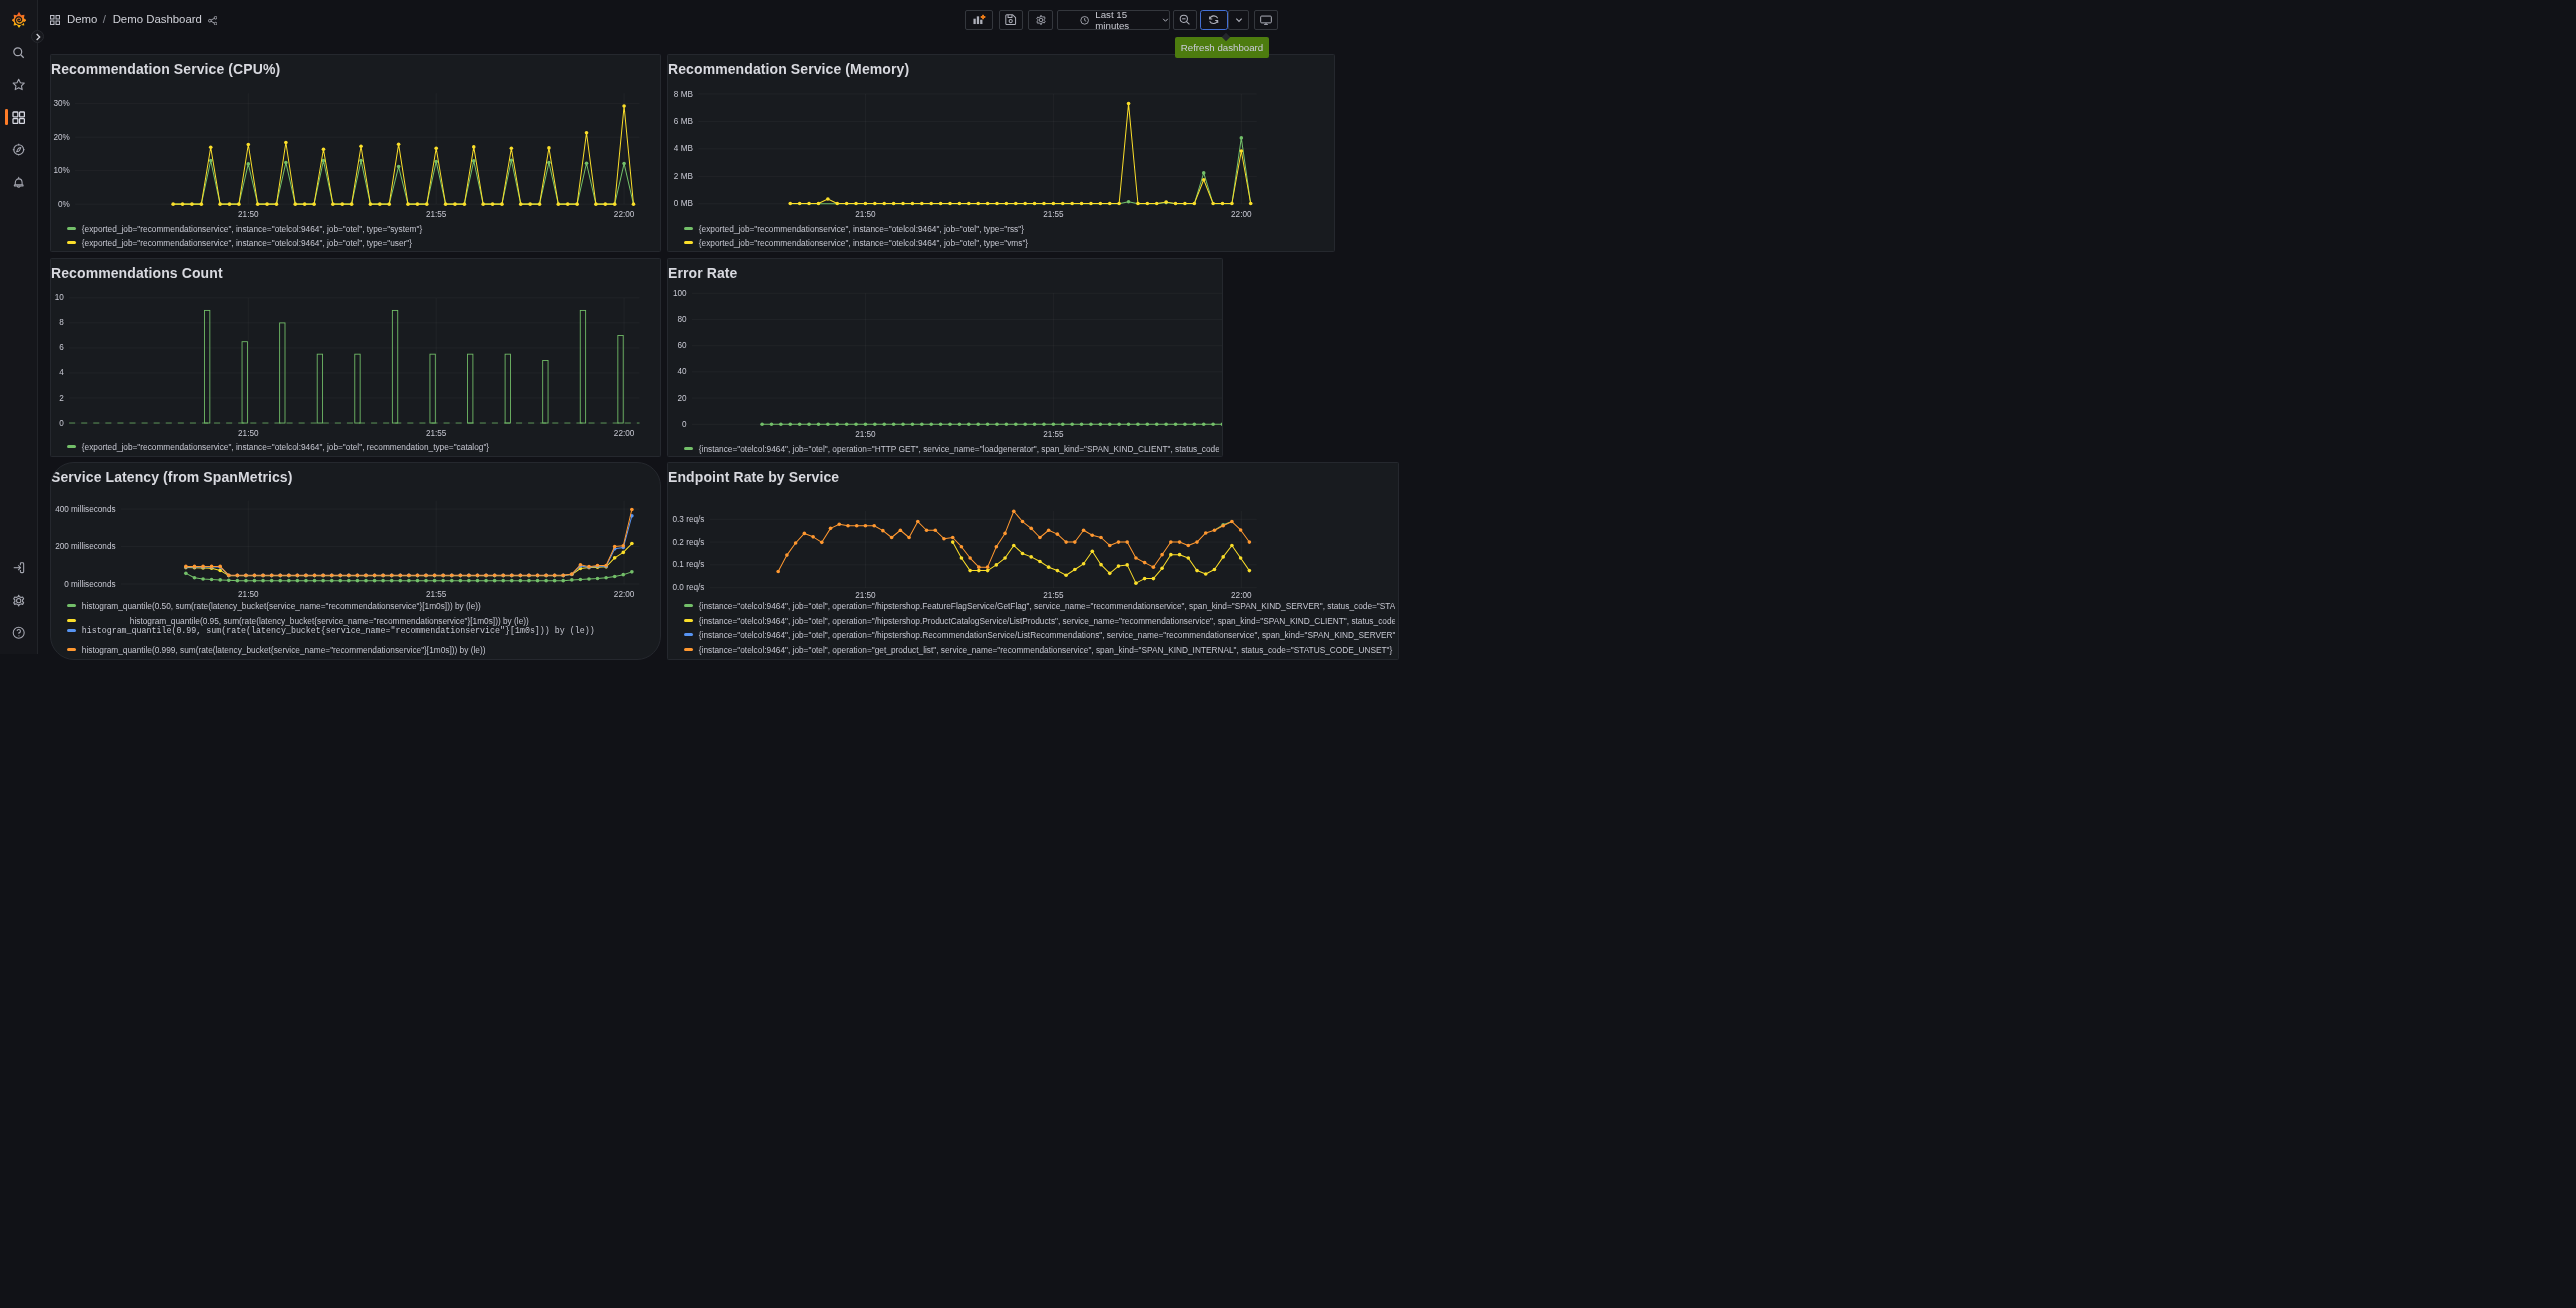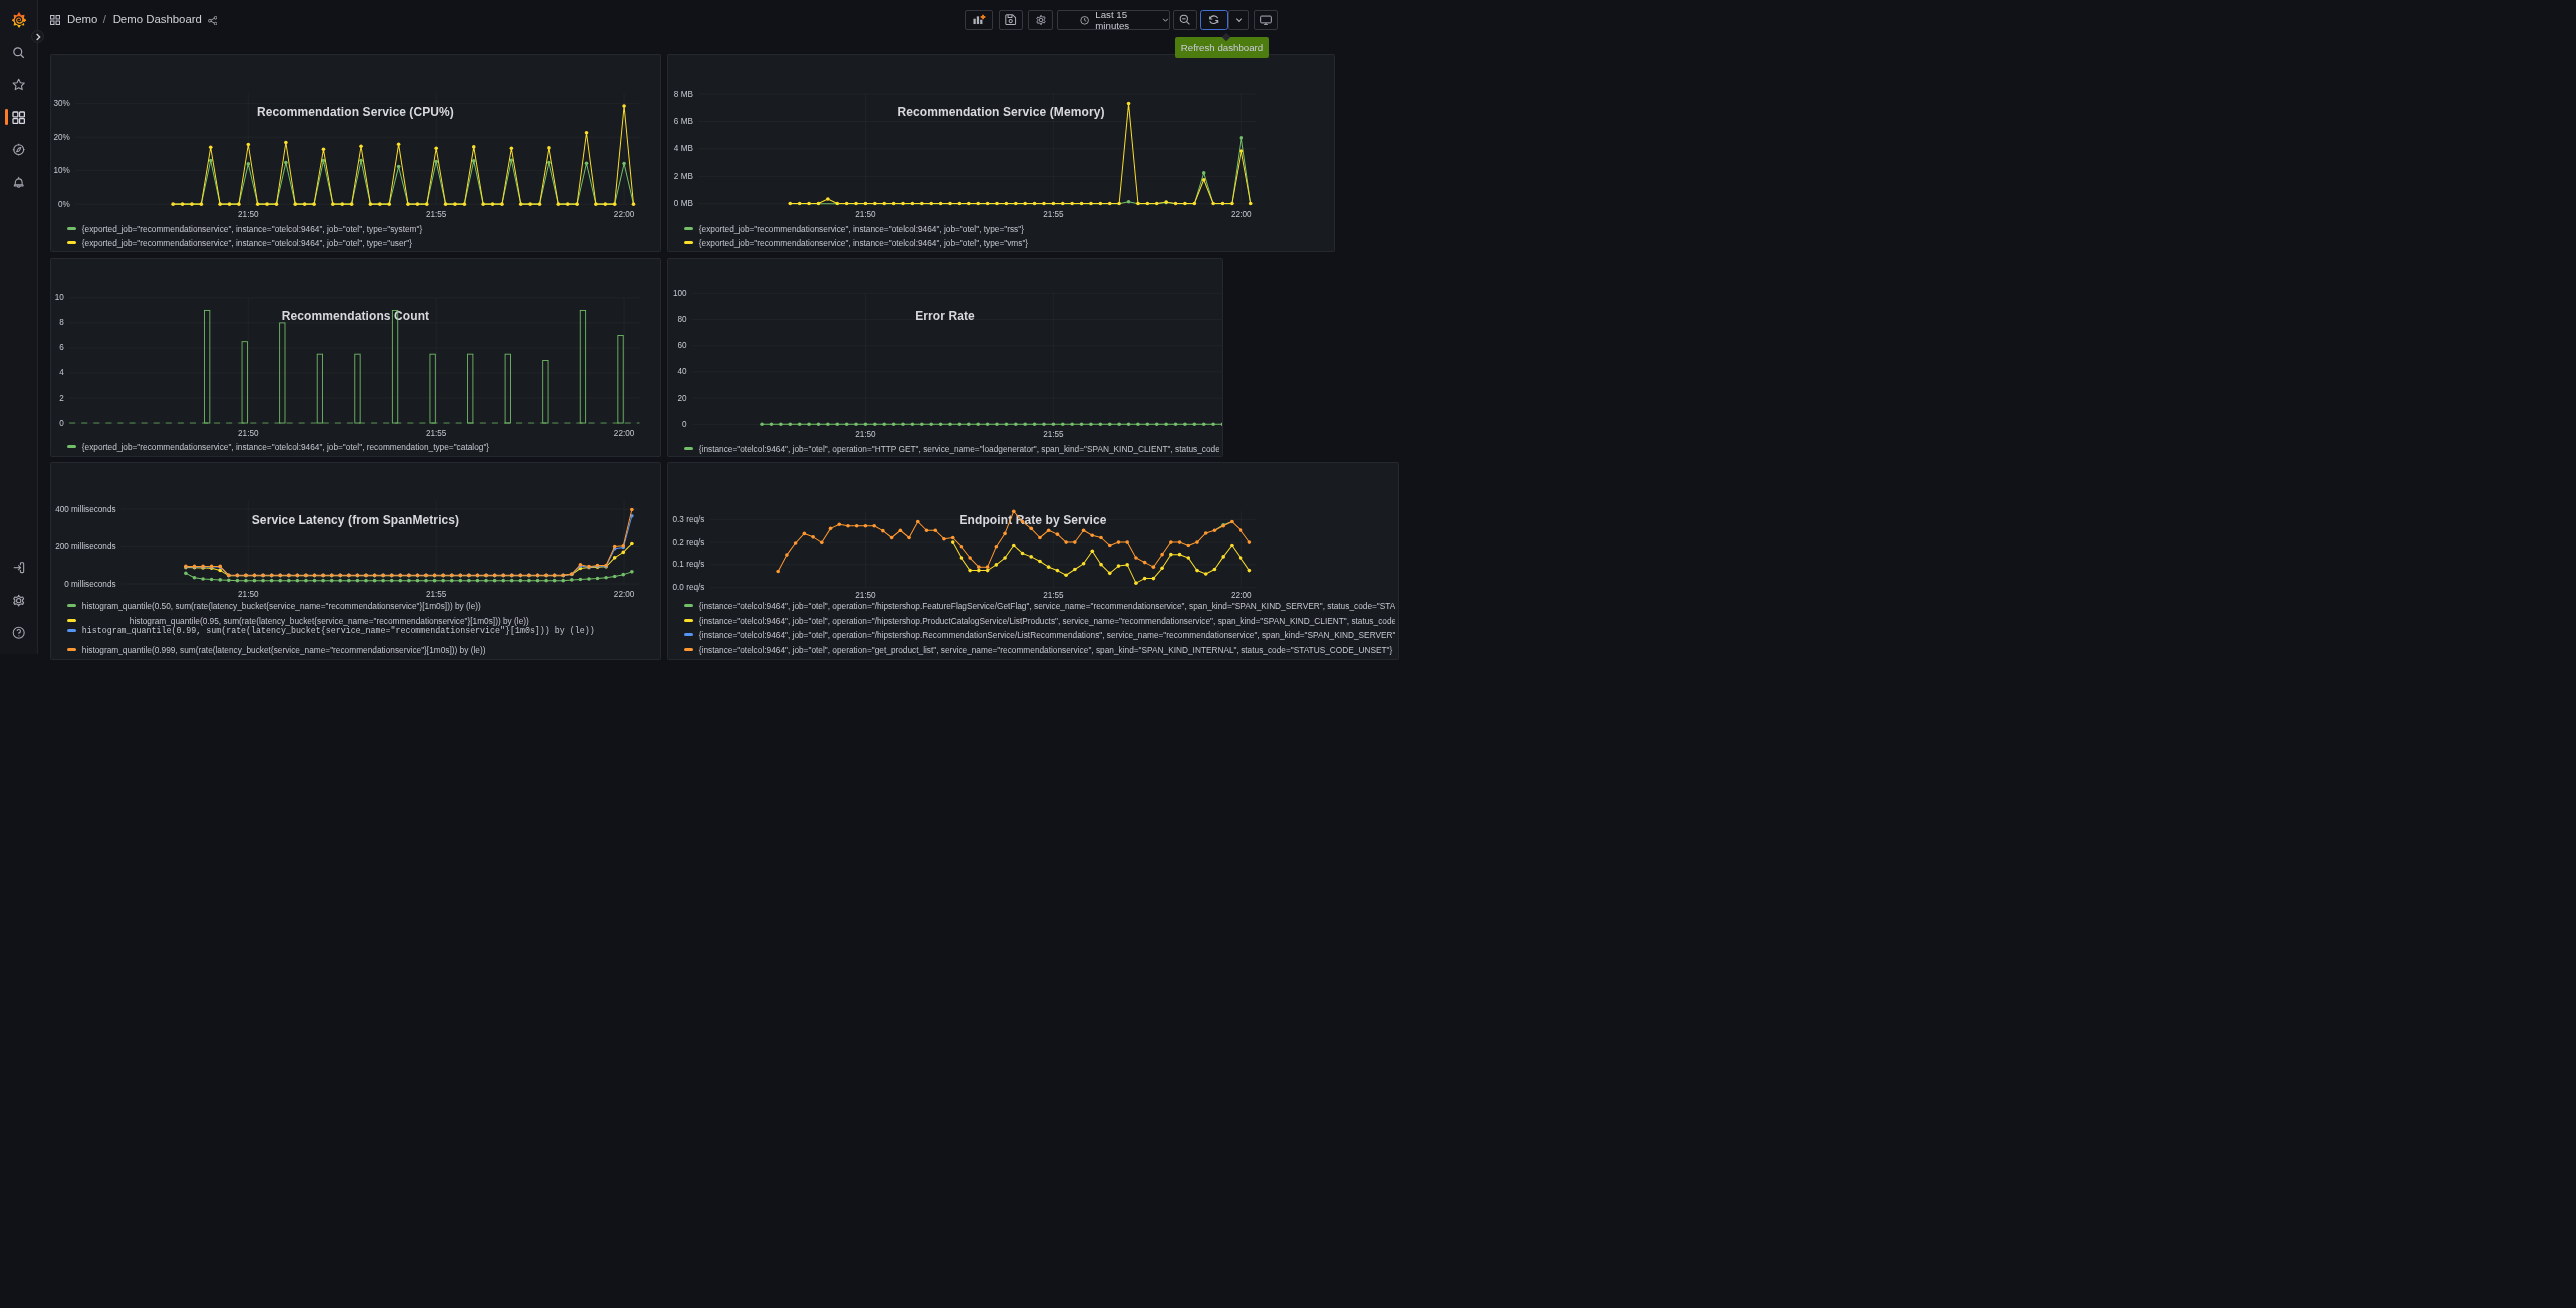--- a/index.html
+++ b/index.html
@@ -1,18 +1,18 @@
 <!DOCTYPE html>
 <html style="font-size:10.7px"><head><meta charset="utf-8"><style>
 * { margin:0; padding:0; box-sizing:border-box; }
 html,body { width:1288px; height:654px; overflow:hidden; background:#111217;
   font-family:"Liberation Sans", sans-serif; }
 .panel { position:absolute; background:#181b1f; border:0.7px solid #25282e; border-radius:1.3px; overflow:hidden; }
-.ptitle { position:absolute; top:6px; left:0; width:100%; text-align:center;
-  font-size:12px; font-weight:bold; color:#d8d9df; letter-spacing:0.1px;margin-top:44px; }
+.ptitle { position:absolute; top:6px; left:0; width:100%; text-align:left;
+  font-size:14px; font-weight:bold; color:#d8d9df; letter-spacing:0.1px; }
 .lg { position:absolute; left:16px; height:13.4px; display:flex; align-items:center; white-space:nowrap; overflow:hidden; width:calc(100% - 19px); }
 .dash { display:inline-block; width:9.4px; height:3px; border-radius:1.7px; margin-right:5.4px; flex:none; }
 .lt { font-size:8.3px; color:#c6c7d1; }
 #sidebar { position:absolute; left:0; top:0; width:38px; height:654px; background:#15161b; border-right:0.7px solid #222429; }
 .sic { position:absolute; left:12px; width:13.4px; height:13.4px; }
 #topnav { position:absolute; left:38px; top:0; width:1250px; height:40px; }
 .crumb { position:absolute; top:13.4px; font-size:11.4px; color:#d0d1d8; }
 .btn { position:absolute; top:10px; height:20px; border:0.7px solid #34373d; border-radius:2px;
   display:flex; align-items:center; justify-content:center; color:#aeb0ba; }
 .tooltip { position:absolute; left:1175px; top:37px; width:94px; height:21px; background:#4d7c0f;
@@ -312,21 +312,21 @@
       <circle cx="826.0" cy="246.3" r="2.7" fill="#73bf69"></circle>
       <circle cx="840.0" cy="246.3" r="2.7" fill="#73bf69"></circle>
       <circle cx="854.0" cy="246.3" r="2.7" fill="#73bf69"></circle>
       <circle cx="868.0" cy="246.3" r="2.7" fill="#73bf69"></circle>
     </svg>
     <div class="lg" style="top:183px;">
       <span class="dash" style="background:#73bf69"></span>
       <span class="lt">{instance="otelcol:9464", job="otel", operation="HTTP GET", service_name="loadgenerator", span_kind="SPAN_KIND_CLIENT", status_code="STATUS_CODE_ERROR"}</span>
     </div>
   </div>
-<div class="panel" style="left:50px;top:462px;width:611px;height:198px;">
+<div class="panel" style="left:50px;top:462px;width:611px;height:198px;border-radius:24px;">
     <div class="ptitle">Service Latency (from SpanMetrics)</div>
     <svg width="611" height="198" style="position:absolute;left:0;top:0;" viewBox="0 0 910.5 295">
       <line x1="104.2" y1="180.3" x2="877.0" y2="180.3" stroke="rgba(204,204,220,0.075)" stroke-width="1"></line>
       <text x="96.2" y="184.2" text-anchor="end" font-size="12.2" fill="#c8c9d3" font-weight="normal" font-family="Liberation Sans, sans-serif">0 milliseconds</text>
       <line x1="104.2" y1="124.5" x2="877.0" y2="124.5" stroke="rgba(204,204,220,0.075)" stroke-width="1"></line>
       <text x="96.2" y="128.3" text-anchor="end" font-size="12.2" fill="#c8c9d3" font-weight="normal" font-family="Liberation Sans, sans-serif">200 milliseconds</text>
       <line x1="104.2" y1="68.6" x2="877.0" y2="68.6" stroke="rgba(204,204,220,0.075)" stroke-width="1"></line>
       <text x="96.2" y="72.4" text-anchor="end" font-size="12.2" fill="#c8c9d3" font-weight="normal" font-family="Liberation Sans, sans-serif">400 milliseconds</text>
       <line x1="294.0" y1="56.0" x2="294.0" y2="180.3" stroke="rgba(204,204,220,0.075)" stroke-width="1"></line>
       <text x="294.0" y="199.6" text-anchor="middle" font-size="12.2" fill="#c8c9d3" font-weight="normal" font-family="Liberation Sans, sans-serif">21:50</text>

